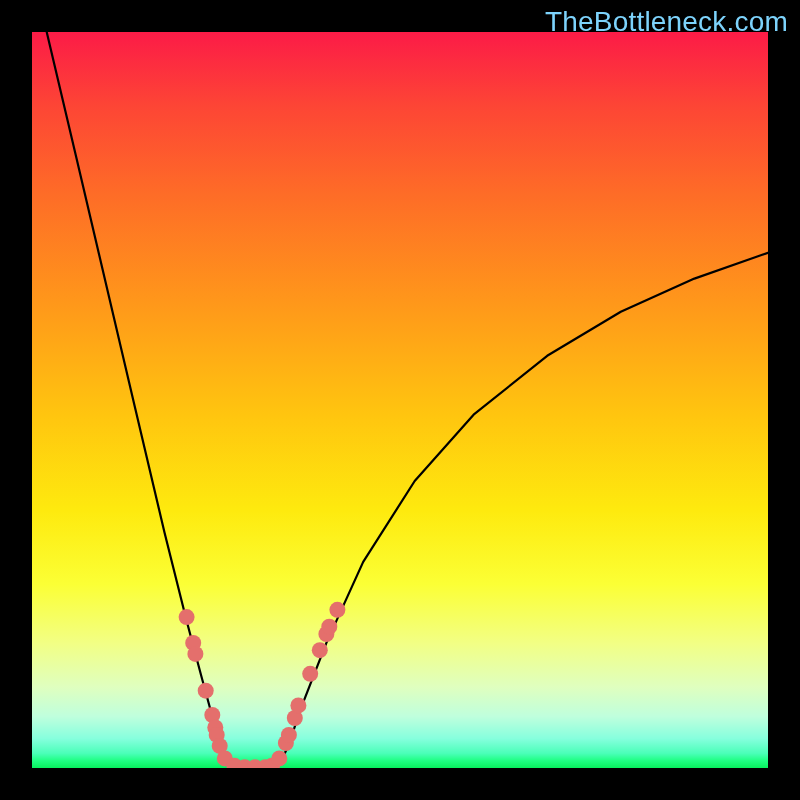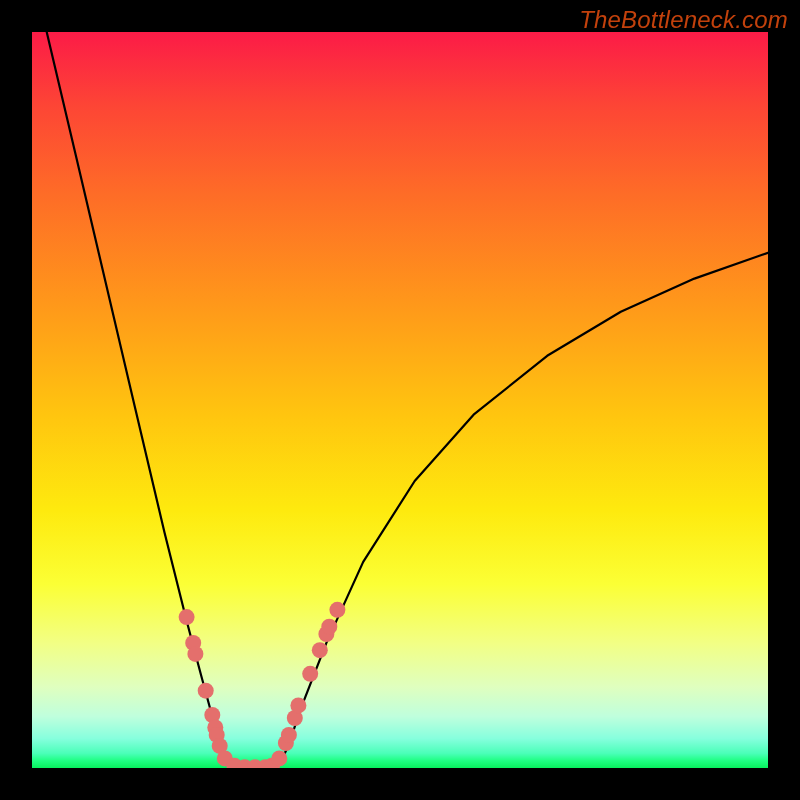--- a/index.html
+++ b/index.html
@@ -38,26 +38,25 @@
       #86ffdd 96%,
       #4bffb9 98%,
       #1fff83 99%,
       #08f05e 100%
     );
   }
   .watermark {
     position: absolute;
     top: 6px;
     right: 12px;
-    font-size: 24px;
+    font-size: 28px;
     font-weight: 400;
-    color: #c2410c;
+    color: #7dd3fc;
     letter-spacing: 0.2px;
     user-select: none;
-    font-style: italic;
   }
   svg.overlay {
     position: absolute;
     left: 0;
     top: 0;
     width: 736px;
     height: 736px;
   }
 </style>
 </head>

